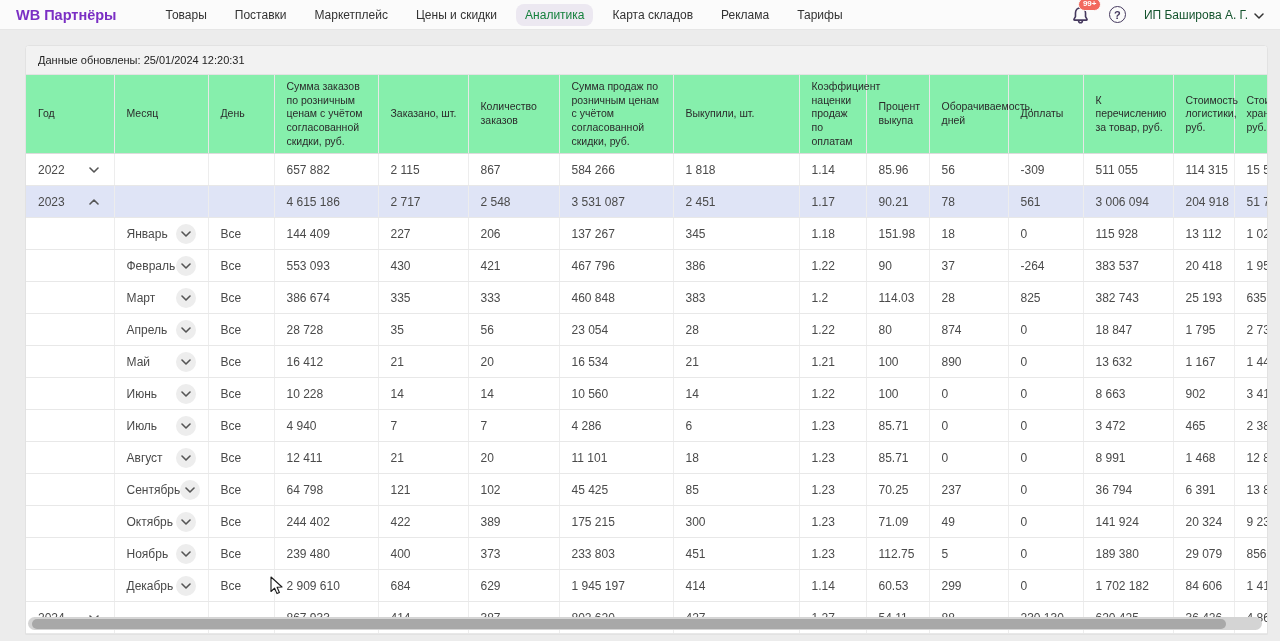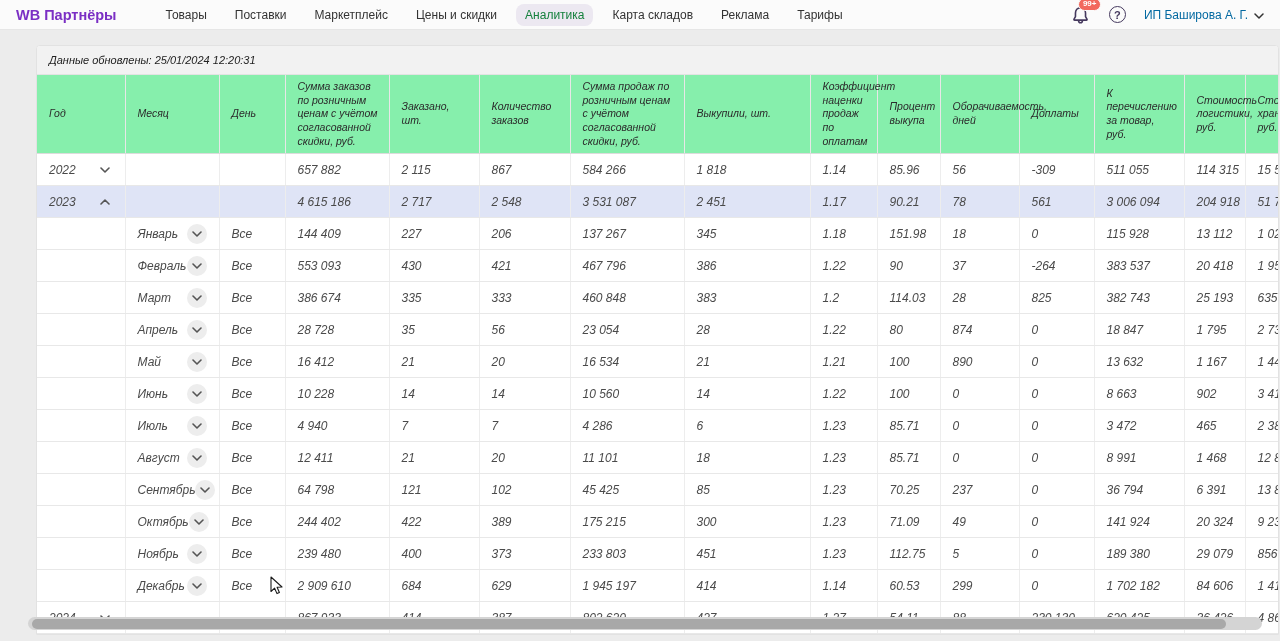--- a/index.html
+++ b/index.html
@@ -12,25 +12,25 @@
   .brand { font-size:14.5px; font-weight:bold; color:#7b2fc4; margin-right:40px; cursor:pointer; }
   .nav { display:flex; align-items:flex-end; gap:10px; }
   .nav-item { font-size:12px; color:#333; padding:4px 9px; border-radius:8px; cursor:pointer; white-space:nowrap; }
   .nav-item.active { background:#ece8f1; color:#15803d; }
   .topbar-right { margin-left:auto; display:flex; align-items:center; gap:18px; }
   .bell-wrap { position:relative; width:20px; height:20px; cursor:pointer; }
   .badge { position:absolute; top:-7px; left:7px; background:#f2695e; color:#fff; font-size:8px;
            font-weight:bold; padding:1.5px 4px; border-radius:8px; border:1.5px solid #fbfbfb; line-height:1; }
   .help-circle { width:17px; height:17px; border:1.6px solid #45395e; border-radius:50%; color:#45395e;
                  font-size:11px; font-weight:bold; display:flex; align-items:center; justify-content:center; cursor:pointer; }
-  .user { display:flex; align-items:center; gap:6px; font-size:12px; color:#0369a1; cursor:pointer; }
+  .user { display:flex; align-items:center; gap:6px; font-size:12px; color:#14532d; cursor:pointer; }
 
   
-  .card { position:absolute; left:36px; top:45px; width:1243px; background:#fff;
-          border:1px solid #e2e2e2; border-radius:4px 4px 0 0; overflow:hidden;font-style:italic; }
+  .card { position:absolute; left:25px; top:45px; width:1243px; background:#fff;
+          border:1px solid #e2e2e2; border-radius:4px 4px 0 0; overflow:hidden; }
   .updated-bar { height:29px; background:#f2f2f2; border-bottom:1px solid #e3e3e3;
                  display:flex; align-items:center; padding-left:12px; font-size:11px; color:#222; }
   .table-wrap { overflow:hidden; width:100%; }
   table { border-collapse:collapse; table-layout:fixed; width:1288px; }
   th { height:57px; font-size:10.5px; font-weight:400; color:#2b2b2b; text-align:left; vertical-align:middle;
        padding:5px 8px 5px 12px; background:#86efac; border-right:1px solid #e7e7e7;
        border-bottom:1px solid #dcdcdc; line-height:1.3; }
   td { height:32px; font-size:12px; color:#4a4a4a; padding:0 8px 0 12px; border-right:1px solid #ededed;
        border-bottom:1px solid #e8e8e8; white-space:nowrap; overflow:hidden; }
   th:last-child, td:last-child { border-right:none; }

